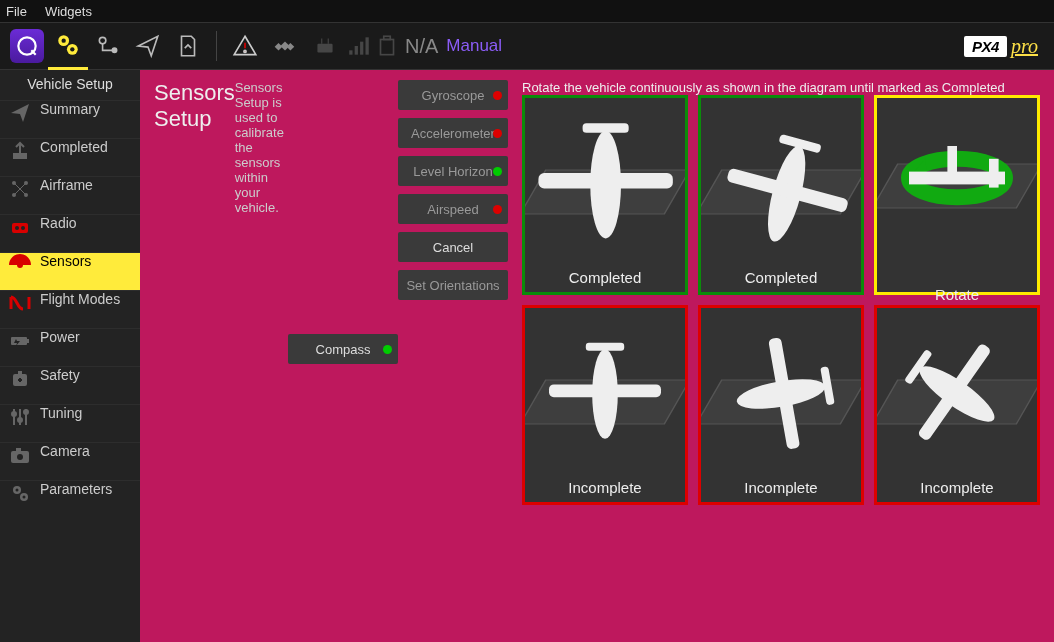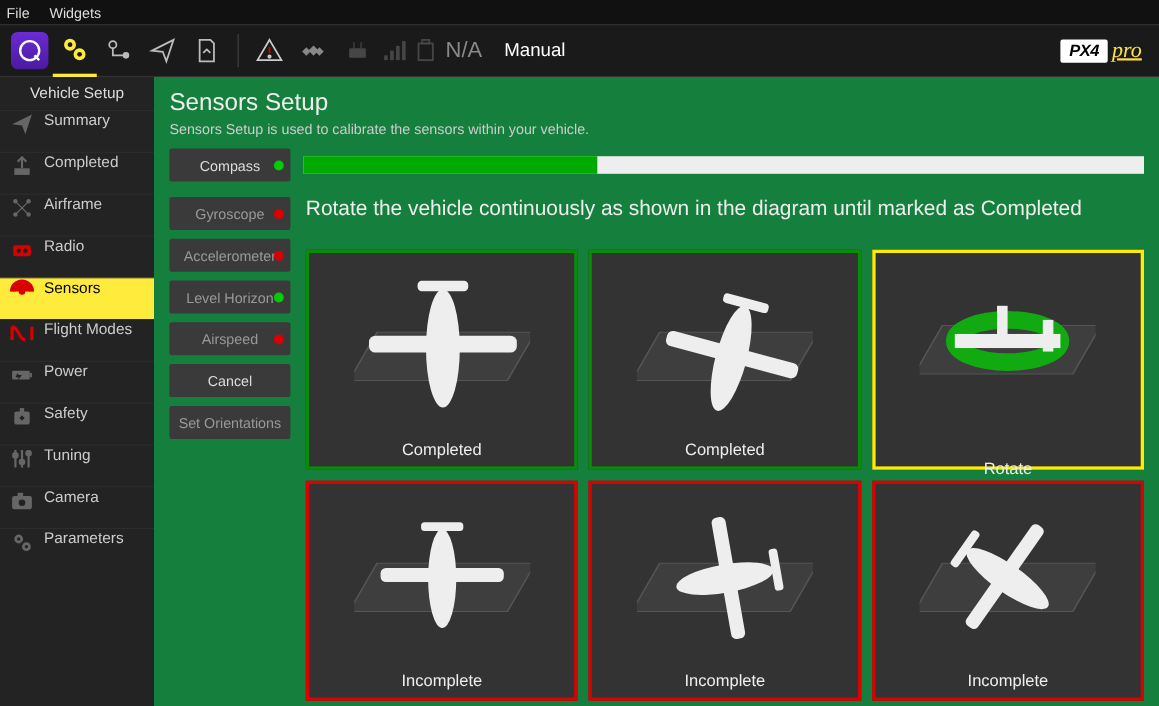--- a/index.html
+++ b/index.html
@@ -8,50 +8,50 @@
   .menubar { height: 22px; background: #111; display: flex; align-items: center; padding: 0 6px; gap: 18px; font-size: 13px; }
   .menubar span { cursor: default; }
   
   .toolbar { height: 48px; background: #1a1a1a; border-top: 1px solid #333; border-bottom: 1px solid #333; display: flex; align-items: center; padding: 0 6px; }
   .tool-icon { width: 40px; height: 48px; display: flex; align-items: center; justify-content: center; position: relative; }
   .tool-icon svg { width: 26px; height: 26px; }
   .tool-icon.q { background: linear-gradient(#6b2bd6,#4a1a9e); border-radius: 6px; width: 34px; height: 34px; margin: 0 4px; }
   .tool-icon.gears { border-bottom: 3px solid #ffeb3b; }
   .divider { width: 1px; height: 30px; background: #444; margin: 0 8px; }
   .tool-text { color: #888; margin-left: 4px; font-size: 20px; }
-  .mode-text { color: #ffffff; font-size: 17px; margin-left: 20px; }
+  .mode-text { color: #8b5cf6; font-size: 17px; margin-left: 8px; }
   .brand { margin-left: auto; margin-right: 10px; display: flex; align-items: center; gap: 4px; }
   .brand .px4 { background: #fff; color: #000; font-style: italic; font-weight: bold; padding: 2px 8px; border-radius: 2px; font-size: 15px; letter-spacing: -0.5px; }
   .brand .pro { color: #fde047; font-style: italic; font-size: 20px; font-family: cursive; text-decoration: underline; }
   
   .main { display: flex; height: calc(642px - 22px - 48px); }
   
   .sidebar { width: 140px; background: #232323; }
   .sidebar-title { text-align: center; font-size: 14px; padding: 6px 15px 8px; color: #ddd; }
   .side-item { height: 38px; display: flex; padding-left: 8px; gap: 8px; border-top: 1px solid #2d2d2d; color: #ccc; font-size: 14px; }
   .side-item svg { width: 24px; height: 24px; flex-shrink: 0; }
   .side-item.selected { background: #ffeb3b; color: #000; }
   .side-item.selected svg { fill: #d80000; stroke: #d80000; }
   
-  .content { flex: 1; background: #15803d; padding: 10px 14px; display: flex; flex-direction: column; }
+  .content { flex: 1; background: #be185d; padding: 10px 14px; display: flex; flex-direction: row; }
   .content h1 { font-weight: normal; font-size: 22px; color: #eee; margin-bottom: 4px; }
   .content p.desc { font-size: 13px; color: #ccc; margin-bottom: 10px; }
-  .progress-row { display: flex; align-items: center; gap: 12px; margin-bottom: 14px; justify-content: center; }
+  .progress-row { display: flex; align-items: center; gap: 0; margin-bottom: 14px; justify-content: center; }
   .progress-bar { flex: 1; height: 16px; background: #eee; position: relative; }
   .progress-fill { height: 100%; background: #0a0; }
   
   .cal-row { display: flex; gap: 14px; }
   .cal-buttons { width: 110px; display: flex; flex-direction: column; gap: 8px; }
   .cal-btn { height: 30px; background: #3a3a3a; color: #999; display: flex; align-items: center; justify-content: center; font-size: 13px; position: relative; border-radius: 2px; }
   .cal-btn.active { color: #ddd; }
   .cal-btn .dot { position: absolute; right: 6px; width: 9px; height: 9px; border-radius: 50%; }
   .dot.green { background: #0c0; }
   .dot.red { background: #d00; }
   .cal-area { flex: 1; display: flex; flex-direction: column; }
-  .cal-instr { font-size: 19px; color: #eee; margin-bottom: 26px; }
+  .cal-instr { font-size: 13px; color: #eee; margin-bottom: 0; }
   .grid { display: grid; grid-template-columns: repeat(3, 1fr); gap: 10px; }
   .cell { height: 200px; border: 3px solid; display: flex; flex-direction: column; background: #333; position: relative; }
   .cell.completed { border-color: #0a8c0a; }
   .cell.rotate { border-color: #ffeb00; gap: 28px; }
   .cell.incomplete { border-color: #d00; }
   .cell .vis { flex: 1; display: flex; align-items: center; justify-content: center; }
   .cell .label { text-align: center; font-size: 15px; color: #eee; padding-bottom: 6px; }
 </style>
 </head>
 <body>

